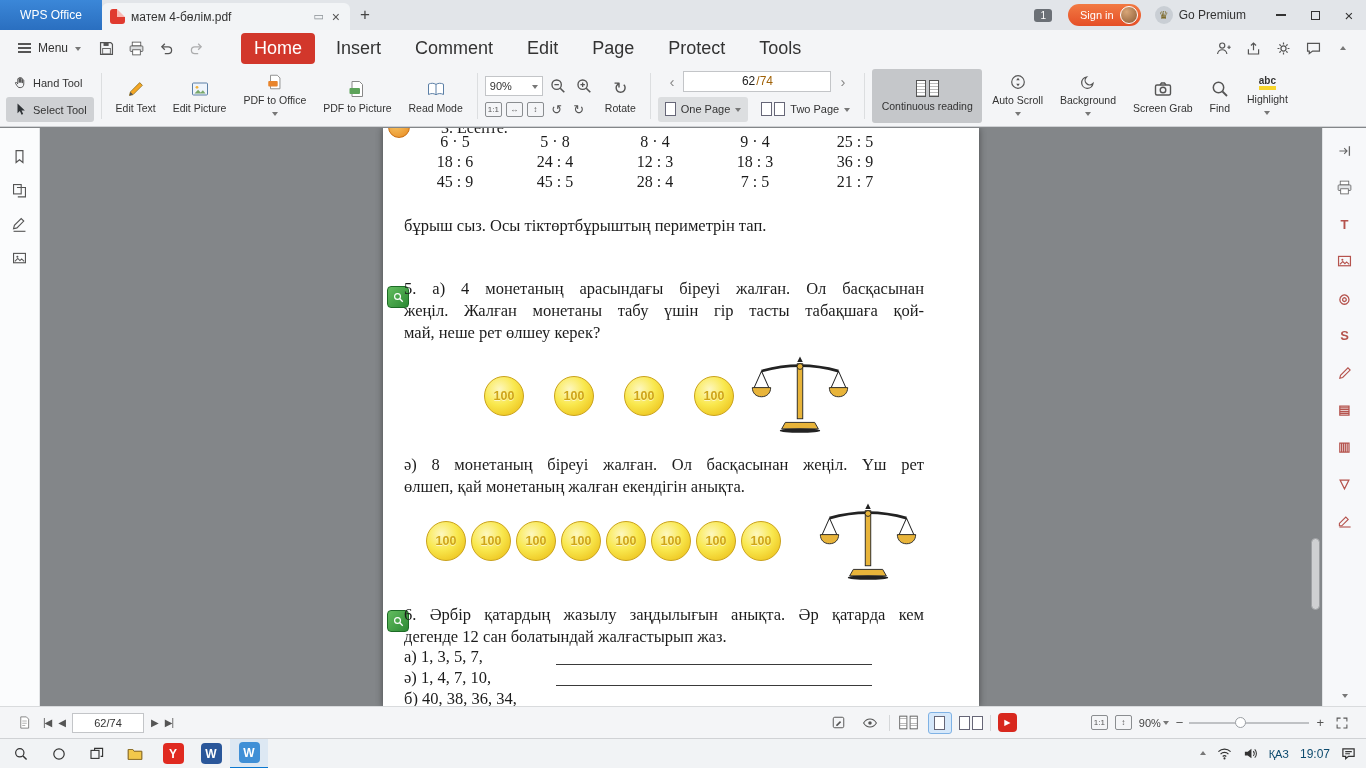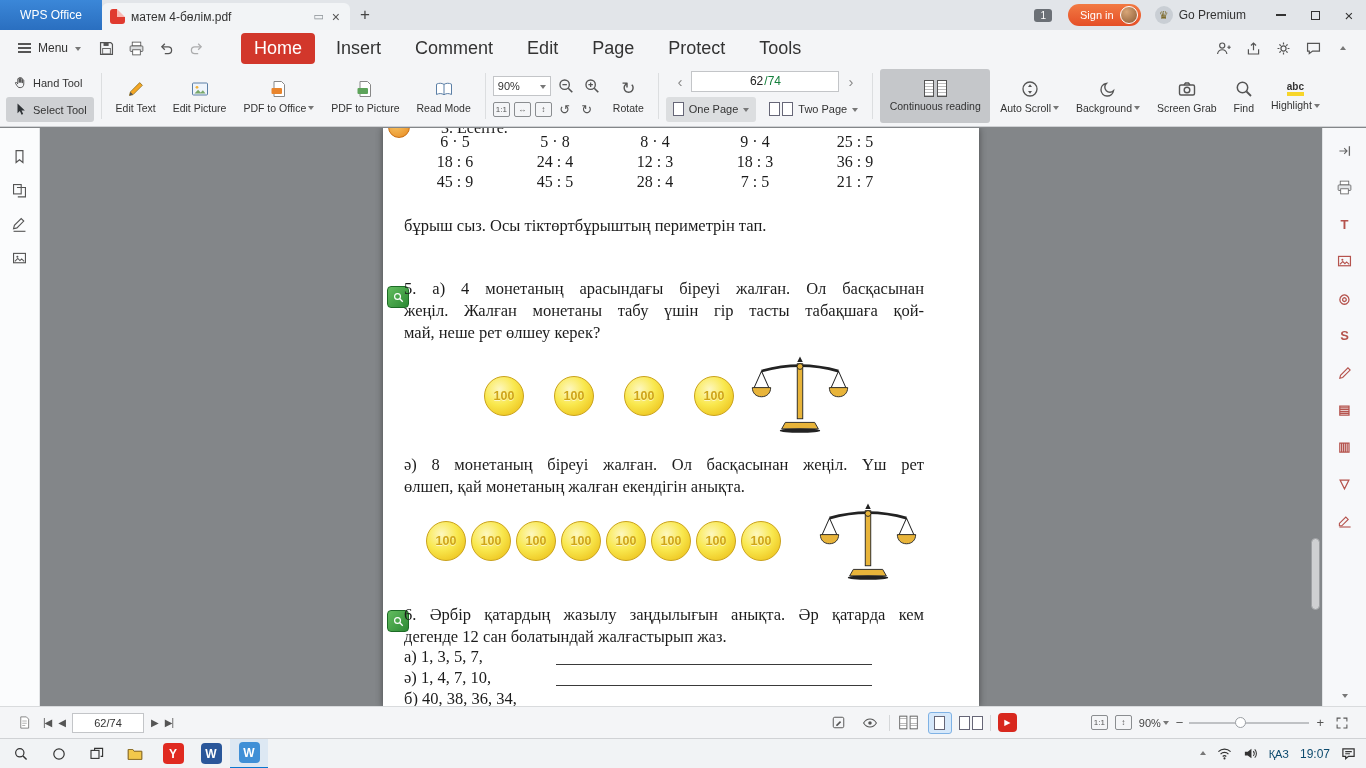--- a/index.html
+++ b/index.html
@@ -51,35 +51,35 @@
   .toolbar { height:61px; background:#f4f5f7; border-bottom:1px solid #cfd1d4; display:flex;
              align-items:center; padding:0 6px; gap:3px; }
   .vsep { width:1px; height:46px; background:#dcdee0; margin:0 4px; flex:0 0 auto; }
   .toolcol { display:flex; flex-direction:column; gap:2px; }
   .minibtn { display:flex; align-items:center; gap:5px; font-size:11px; color:#333; padding:2px 7px;
              height:25px; border-radius:3px; white-space:nowrap; }
   .minibtn.sel { background:#cfd1d4; }
   .tbtn { display:flex; flex-direction:column; align-items:center; justify-content:center; gap:3px;
           font-size:10.5px; color:#333; padding:4px 7px; height:54px; border-radius:3px; white-space:nowrap; }
   .tbtn.sel { background:#c5c7ca; }
-  .lblrow { display:flex; align-items:center; gap:2px; }
+  .lblrow { display:flex; align-items:center; gap:2px;flex-direction:column; }
   .zcol { display:flex; flex-direction:column; gap:5px; }
   .zrow { display:flex; align-items:center; gap:4px; }
   .zoomsel { width:58px; height:20px; background:#fff; border:1px solid #c3c5c8; display:flex;
              align-items:center; justify-content:space-between; padding:0 4px; font-size:11px; color:#333; }
   .icbtn { width:22px; height:22px; display:flex; align-items:center; justify-content:center; border-radius:3px; }
   .tinybox { min-width:17px; height:15px; border:1px solid #8a8d90; border-radius:2px; font-size:8px;
              display:flex; align-items:center; justify-content:center; color:#555; padding:0 1px; }
   .rotg { font-size:13px; color:#555; width:18px; text-align:center; }
   .pcol { display:flex; flex-direction:column; gap:5px; align-items:center; }
   .prow { display:flex; align-items:center; gap:6px; }
   .navg { font-size:15px; color:#888; padding:0 3px; }
   .pagebox { width:148px; height:21px; background:#fff; border:1px solid #c3c5c8; display:flex;
              align-items:center; justify-content:center; font-size:12px; gap:1px; }
-  .pagebox .cur { color:#222; } .pagebox .tot { color:#15803d; }
+  .pagebox .cur { color:#222; } .pagebox .tot { color:#a16207; }
   .pgico { width:11px; height:14px; border:1px solid #667; background:#fff; display:inline-block; }
   .pg2 { display:flex; gap:2px; }
   .contico { display:flex; gap:3px; }
   .contico span { width:10px; height:17px; border:1px solid #555;
                   background:repeating-linear-gradient(#fff 0 2px, #bbb 2px 3px); }
   .hl-ico { font-size:10px; font-weight:bold; color:#333; border-bottom:4px solid #f7d52a; line-height:11px; }
 
   
   .workspace { position:absolute; top:128px; left:0; right:0; bottom:62px; display:flex; }
   .leftstrip { width:40px; background:#fbfcfd; border-right:1px solid #e2e4e6; display:flex;

